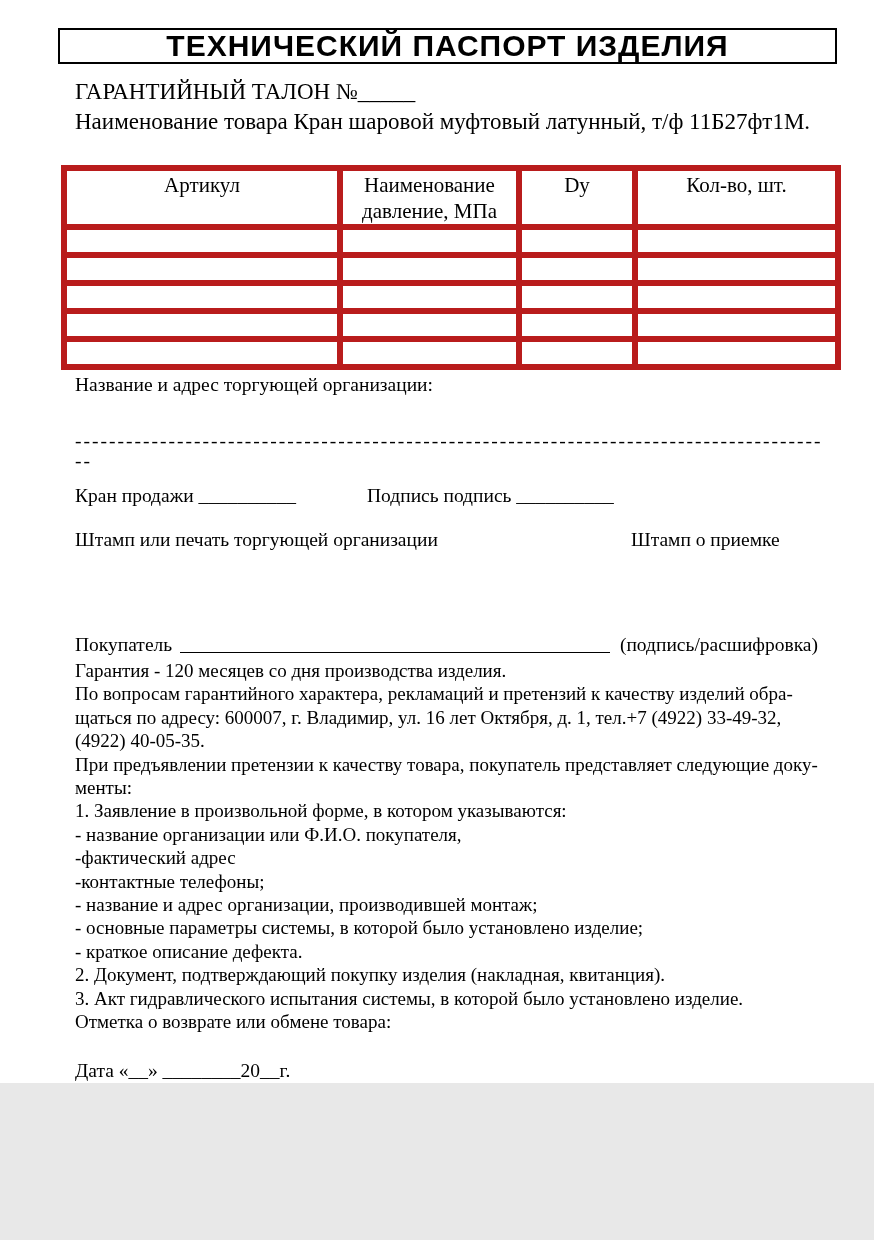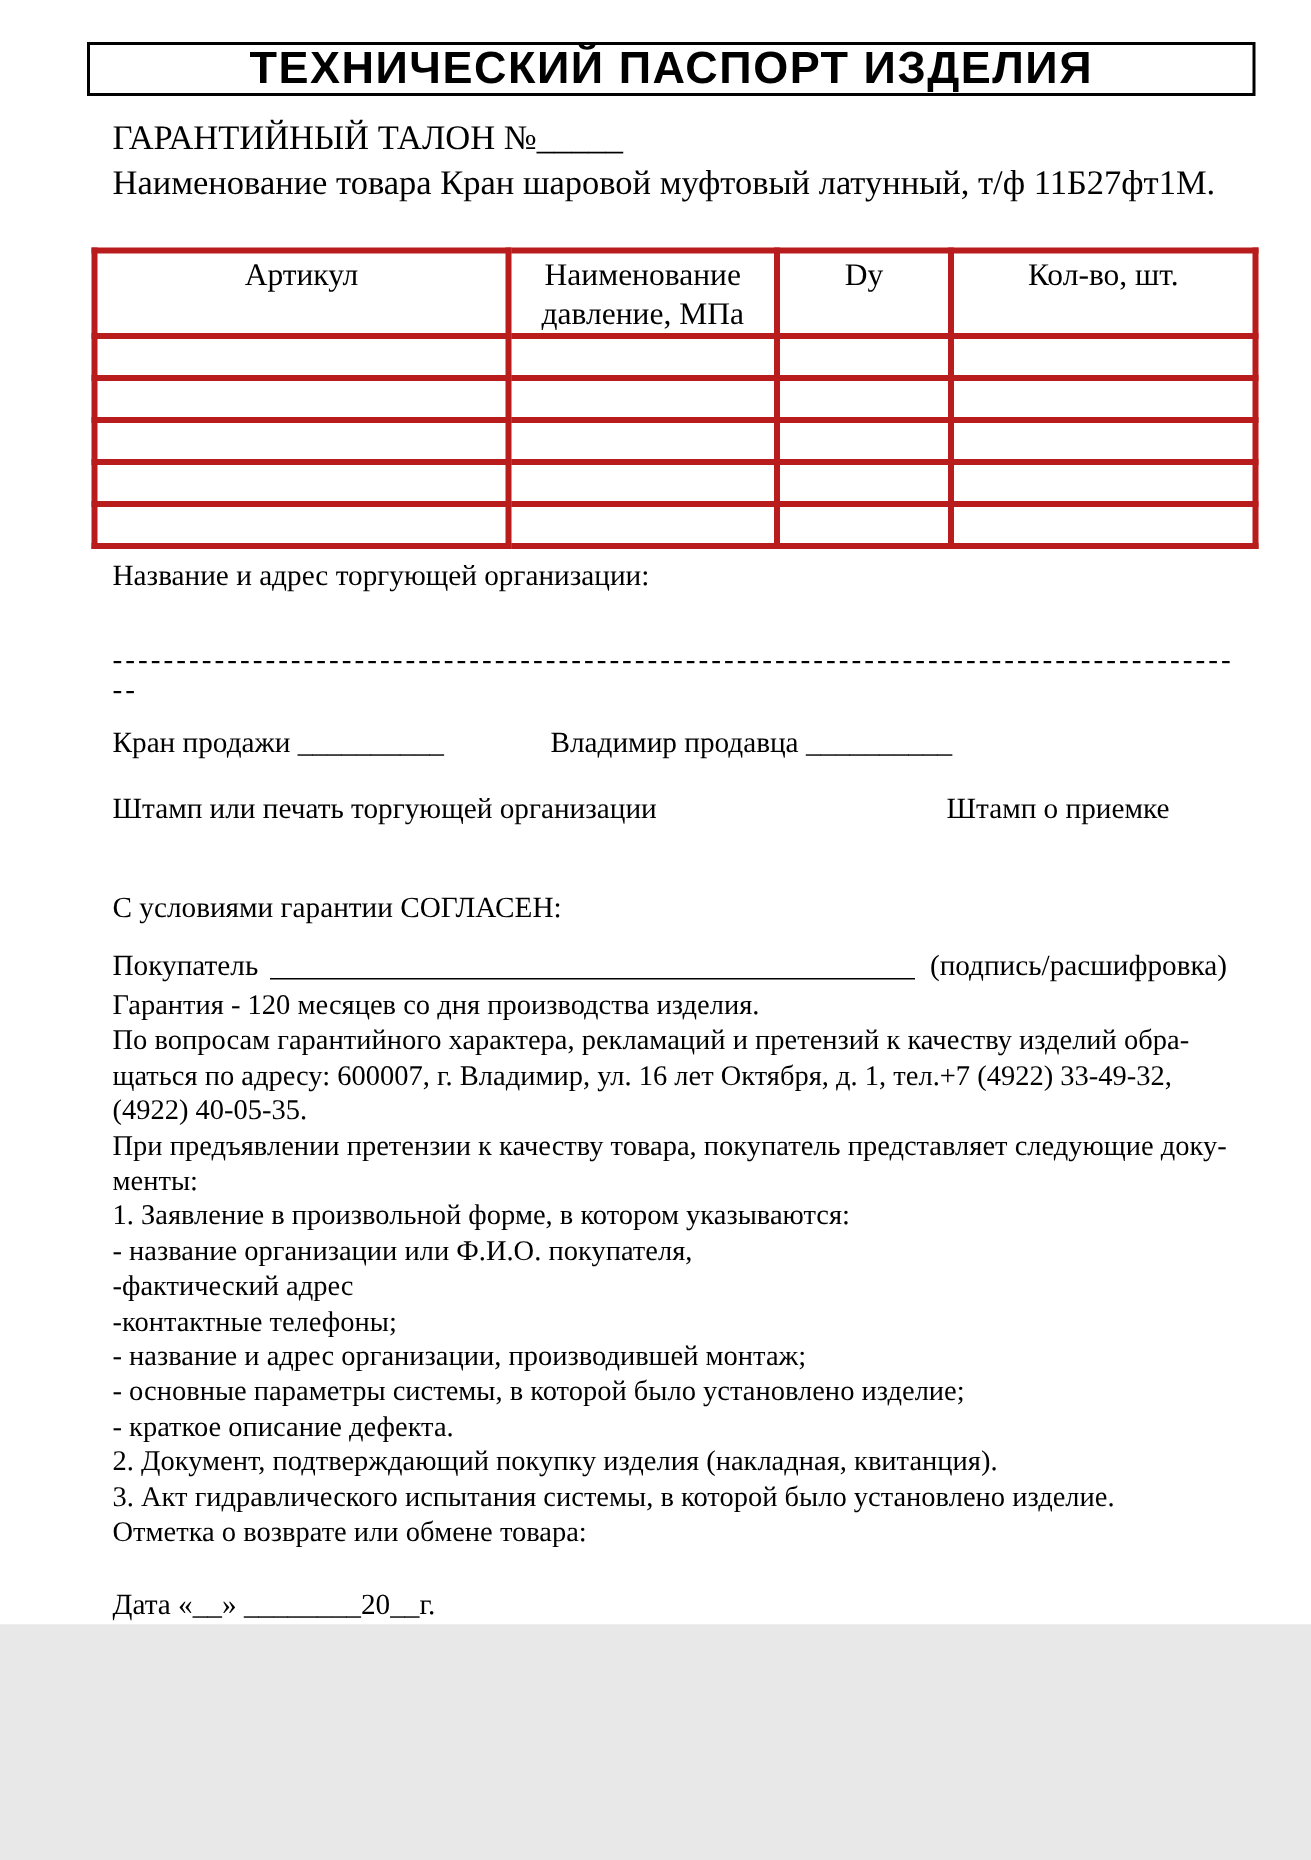--- a/index.html
+++ b/index.html
@@ -29,21 +29,21 @@
 
   .doc-line{font-size:23px;line-height:28px;white-space:nowrap;}
 
   
   .spec-table{
     left:61px;top:165px;width:774px;
     border-collapse:collapse;
     table-layout:fixed;
   }
   .spec-table th,.spec-table td{
-    border:4px solid #b91c1c;
+    border:6px solid #b91c1c;
     padding:0 4px;
     box-sizing:border-box;
   }
   .spec-table th{
     font-weight:normal;
     font-size:21px;line-height:26px;
     text-align:center;vertical-align:top;
     height:56px;
     padding-top:1px;
   }
@@ -143,26 +143,25 @@
         </tr>
       </tbody>
   </table>
 
   <div class="abs body-line" style="left:75px;top:373px;">Название и адрес торгующей организации:</div>
 
   <div class="abs dash-line">----------------------------------------------------------------------------------------</div>
   <div class="abs body-line" style="left:75px;top:449px;letter-spacing:2px;">--</div>
 
   <div class="abs body-line" style="left:75px;top:484px;">Кран продажи __________</div>
-  <div class="abs body-line" style="left:367px;top:484px;">Владимир продавца __________</div>
+  <div class="abs body-line" style="left:367px;top:484px;">Подпись подпись __________</div>
 
   <div class="abs body-line" style="left:75px;top:528px;">Штамп или печать торгующей организации</div>
   <div class="abs body-line" style="left:631px;top:528px;">Штамп о приемке</div>
 
-  <div class="abs body-line" style="left:75px;top:594px;">С условиями гарантии СОГЛАСЕН:</div>
 
   <div class="abs buyer-row">
     <span>Покупатель</span>
     <span class="sig-line"></span>
     <span>(подпись/расшифровка)</span>
   </div>
 
   <div class="abs terms">
       <div class="tline">Гарантия - 120 месяцев со дня производства изделия.</div>
       <div class="tline">По вопросам гарантийного характера, рекламаций и претензий к качеству изделий обра-</div>

